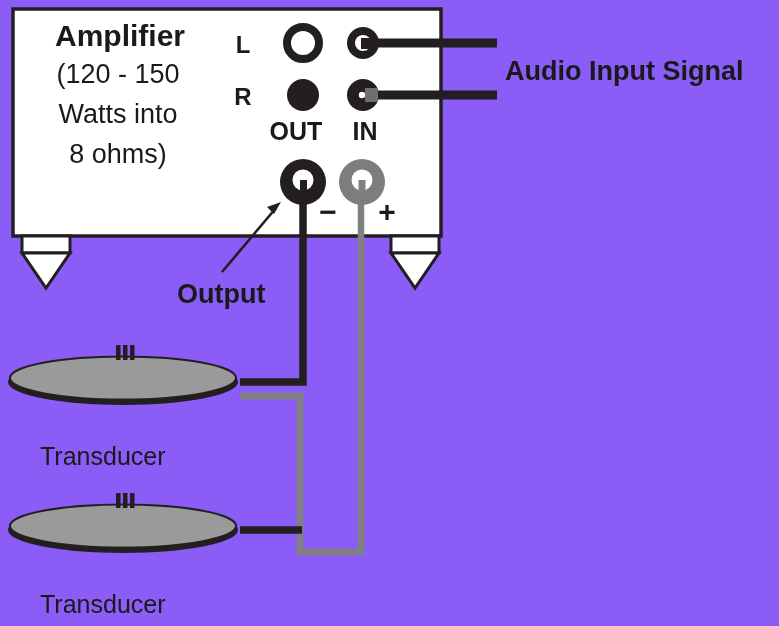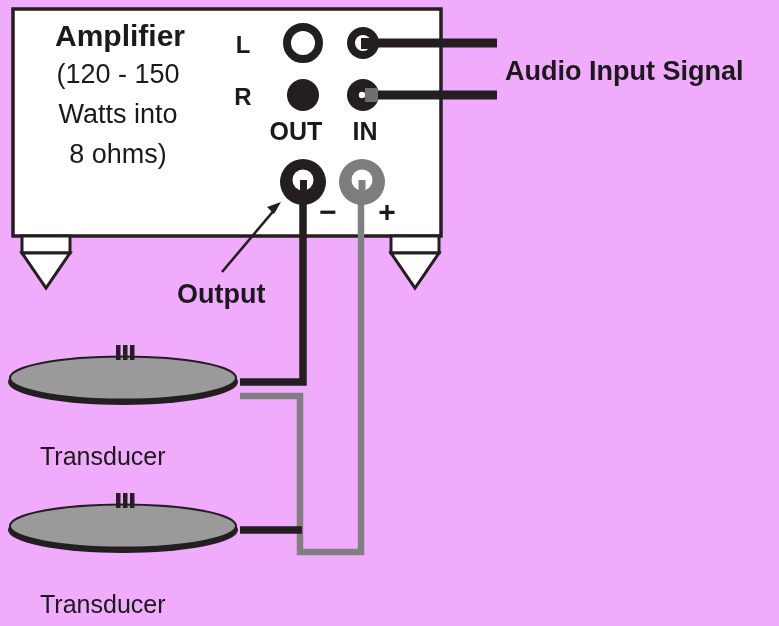--- a/index.html
+++ b/index.html
@@ -8,21 +8,21 @@
     padding: 0;
     background: #ffffff;
   }
   body {
     font-family: "Liberation Sans", sans-serif;
   }
   #diagram-root {
     position: relative;
     width: 779px;
     height: 626px;
-    background: #f0abfc;
+    background: #8b5cf6;
     overflow: hidden;
     text-decoration: underline;
   }
   #diagram-svg {
     position: absolute;
     top: 0;
     left: 0;
     width: 779px;
     height: 626px;
     display: block;

